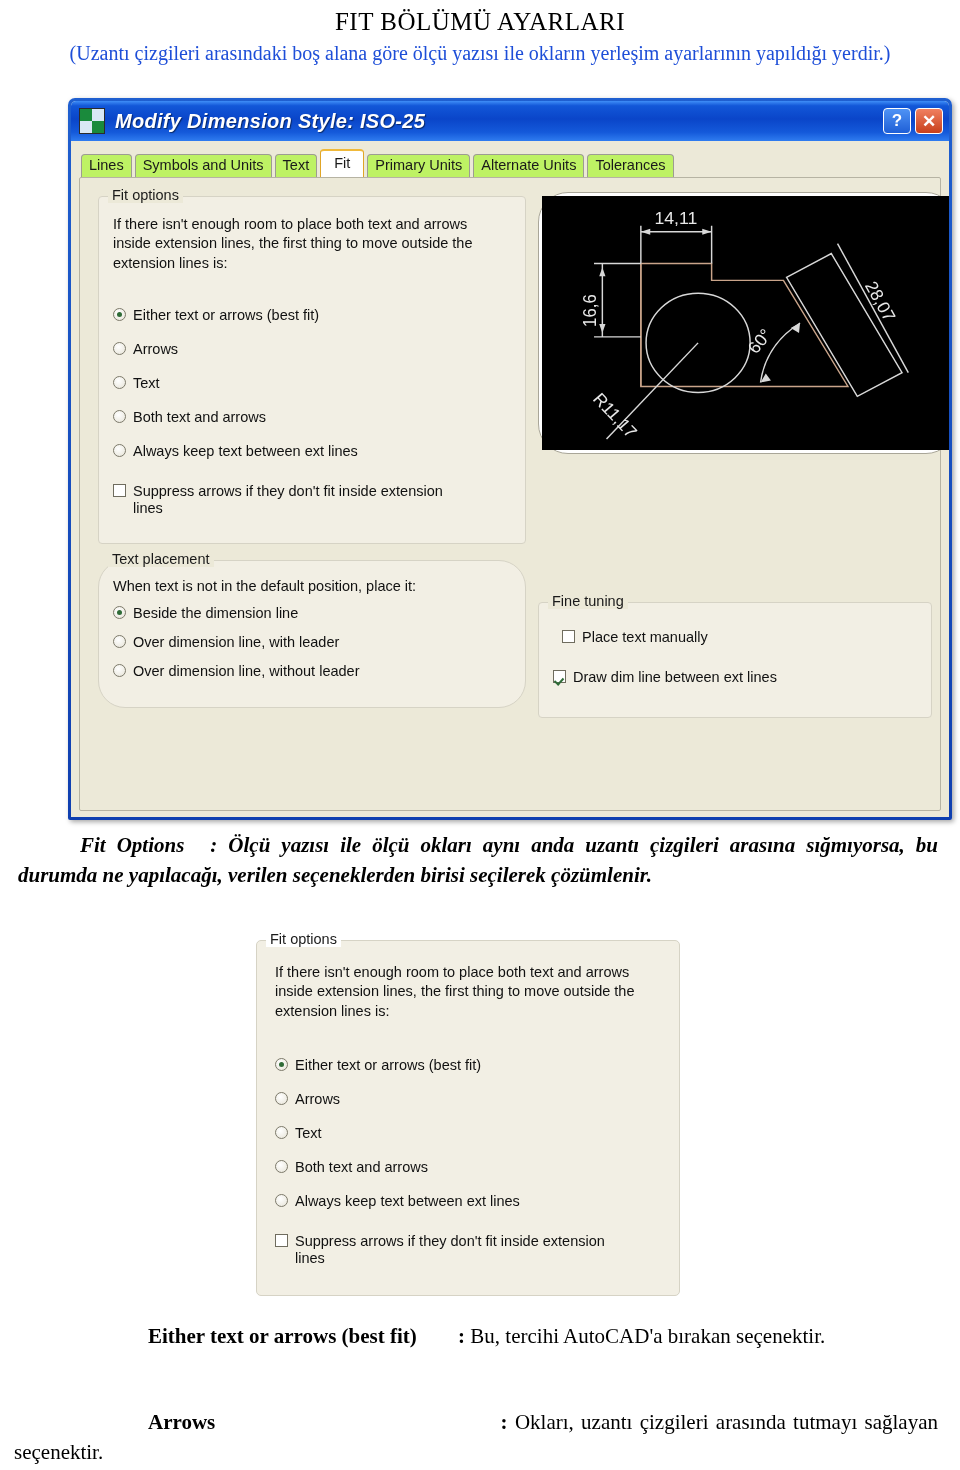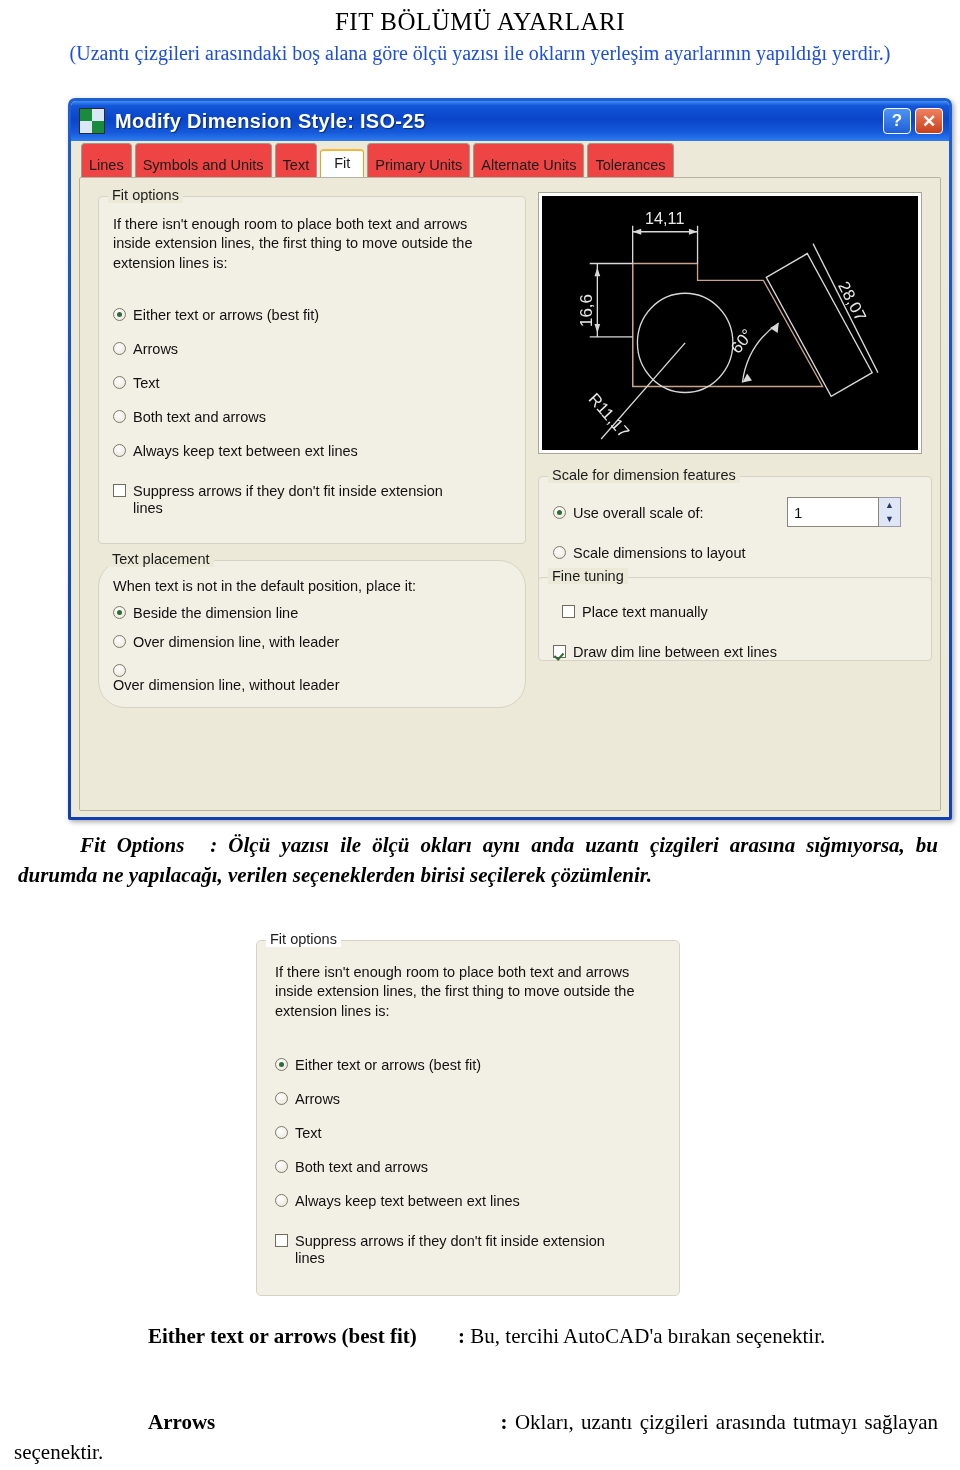--- a/index.html
+++ b/index.html
@@ -75,20 +75,21 @@
   .ti4{background:#1a8a3c;}
   .title-text{
     color:#fff;
     font-family:"Liberation Sans", sans-serif;
     font-weight:bold;
     font-size:20px;
     margin-left:10px;
     text-shadow:1px 1px 1px rgba(0,0,0,.5);
     letter-spacing:.3px;
     white-space:nowrap;
+    font-style:italic;
   }
   .title-btns{margin-left:auto;display:flex;gap:4px;}
   .tbtn{
     width:28px;height:26px;
     border-radius:4px;
     border:1px solid #ffffff;
     display:flex;align-items:center;justify-content:center;
     font-family:"Liberation Sans", sans-serif;
     font-weight:bold;font-size:17px;color:#fff;
     box-sizing:border-box;
@@ -99,25 +100,25 @@
   
   .tabstrip{
     display:flex;align-items:flex-end;
     padding:8px 0 0 10px;
     height:36px;
     box-sizing:border-box;
   }
   .tab{
     font-family:"Liberation Sans", sans-serif;
     font-size:14.5px;color:#1a1a1a;
-    background:#ef4444;
+    background:#bef264;
     border:1px solid #9d9c92;
     border-bottom:none;
     border-radius:4px 4px 0 0;
-    padding:14px 7px 3px 7px;
+    padding:3px 7px 3px 7px;
     margin-right:3px;
     white-space:nowrap;
     line-height:1.1;
   }
   .tab.active{
     background:#ffffff;
     border-color:#e0a526 #e0a526 #ffffff #e0a526;
     border-top:2px solid #f0b93a;
     padding:5px 13px 5px 13px;
     font-weight:normal;
@@ -359,27 +360,27 @@
         <p class="desc" style="position:absolute;left:14px;top:16px;width:400px;">When text is not in the default position, place it:</p>
 
         <div class="optrow" style="position:absolute;left:14px;top:44px;">
           <span class="radio on"></span>
           <span class="optlbl">Beside the dimension line</span>
         </div>
         <div class="optrow" style="position:absolute;left:14px;top:73px;">
           <span class="radio"></span>
           <span class="optlbl">Over dimension line, with leader</span>
         </div>
-        <div class="optrow" style="position:absolute;left:14px;top:102px;flex-direction:column;">
+        <div class="optrow" style="position:absolute;left:14px;top:102px;">
           <span class="radio"></span>
           <span class="optlbl">Over dimension line, without leader</span>
         </div>
       </div>
 
-      <div class="preview" style="left:458px;top:14px;width:384px;height:262px;">
+      <div class="preview" style="left:458px;top:14px;width:418px;height:262px;border-radius:30px;">
         <svg class="preview-canvas" viewBox="0 0 394 256" preserveAspectRatio="none">
           <g stroke="#d8d8d8" stroke-width="1.4" fill="none">
 
             <path d="M95,68 L163,68 L163,85 L232,85 L294,192 L142,192 L95,192 Z" stroke="#c9a48a"></path>
 
             <path d="M95,68 L95,192" stroke="#c9a48a"></path>
 
             <circle cx="150" cy="148" r="50" stroke="#d8d8d8"></circle>
 
             <path d="M235,82 L278,58 L346,178 L303,202 Z" stroke="#d8d8d8"></path>
@@ -403,42 +404,22 @@
           <g fill="#e8e8e8" font-family="Liberation Sans, sans-serif" font-size="17" stroke="none">
             <text x="108" y="28">14,11</text>
             <text x="0" y="0" transform="translate(52,132) rotate(-90)">16,6</text>
             <text x="0" y="0" transform="translate(310,90) rotate(62)">28,07</text>
             <text x="0" y="0" transform="translate(206,160) rotate(-52)">60°</text>
             <text x="0" y="0" transform="translate(48,205) rotate(48)">R11,17</text>
           </g>
         </svg>
       </div>
 
-      <div class="group" style="left:458px;top:298px;width:394px;height:112px;">
-        <span class="group-title">Scale for dimension features</span>
-
-        <div class="optrow" style="position:absolute;left:14px;top:28px;">
-          <span class="radio on"></span>
-          <span class="optlbl">Use overall scale of:</span>
-        </div>
-        <div class="optrow" style="position:absolute;left:14px;top:68px;">
-          <span class="radio"></span>
-          <span class="optlbl">Scale dimensions to layout</span>
-        </div>
-
-        <div class="spin-wrap" style="left:248px;top:20px;">
-          <span class="spin-field">1</span>
-          <span class="spin-btns">
-            <span>▲</span>
-            <span>▼</span>
-          </span>
-        </div>
-      </div>
-
-      <div class="group" style="left:458px;top:399px;width:394px;height:84px;">
+
+      <div class="group" style="left:458px;top:424px;width:394px;height:116px;">
         <span class="group-title">Fine tuning</span>
 
         <div class="optrow" style="position:absolute;left:14px;top:26px;padding-left:9px;">
           <span class="check"></span>
           <span class="optlbl">Place text manually</span>
         </div>
         <div class="optrow" style="position:absolute;left:14px;top:66px;">
           <span class="check on"></span>
           <span class="optlbl">Draw dim line between ext lines</span>
         </div>

